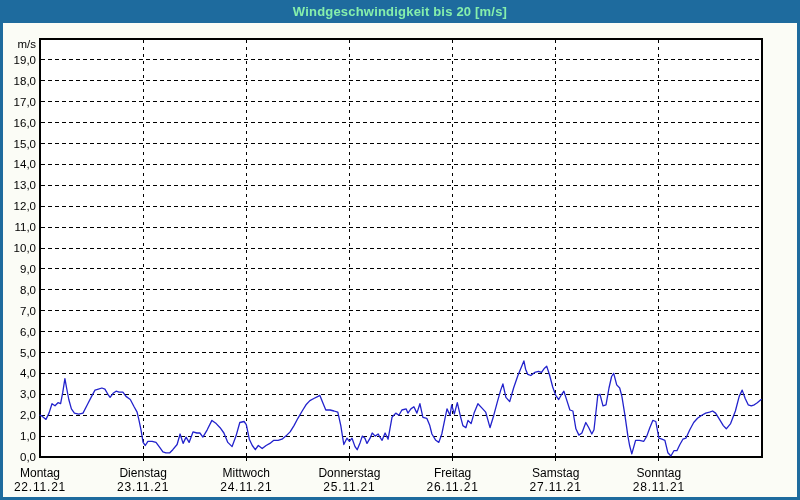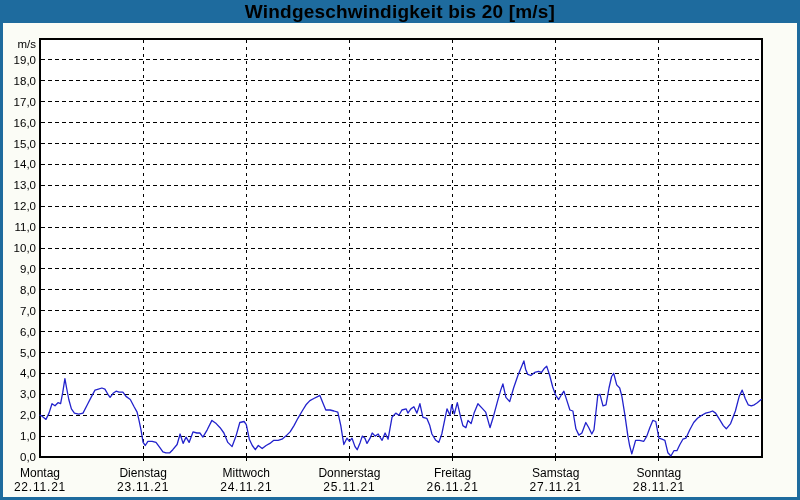--- a/index.html
+++ b/index.html
@@ -11,22 +11,22 @@
     border-left:3px solid #1e6b9e;
     border-right:3px solid #1e6b9e;
     border-bottom:3px solid #1e6b9e;
     font-family:"Liberation Sans","DejaVu Sans",sans-serif;
     overflow:hidden;
   }
   .titlebar{
     height:23px;
     margin:0 -3px;             
     background:#1e6b9e;
-    color:#000000;
-    font-size:19px;
+    color:#86efac;
+    font-size:13px;
     font-weight:bold;
     display:flex;align-items:center;justify-content:center;
     letter-spacing:0.2px;
   }
   .chart-wrap{position:relative;width:794px;height:474px;}
   svg{display:block;}
   text{font-family:"Liberation Sans","DejaVu Sans",sans-serif;}
 </style>
 </head>
 <body>

